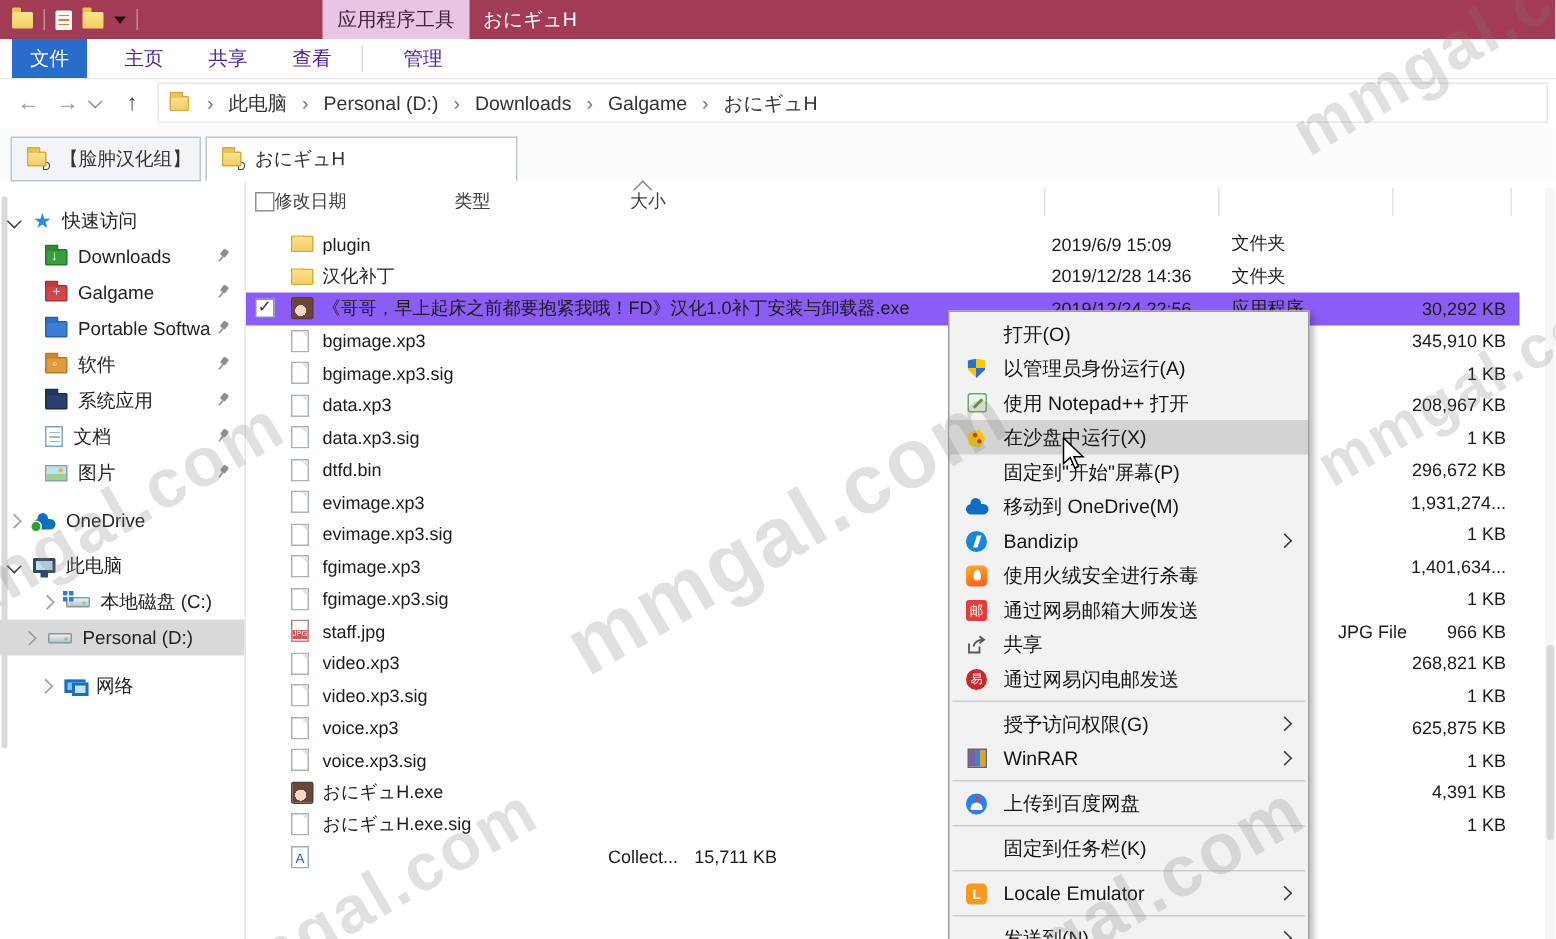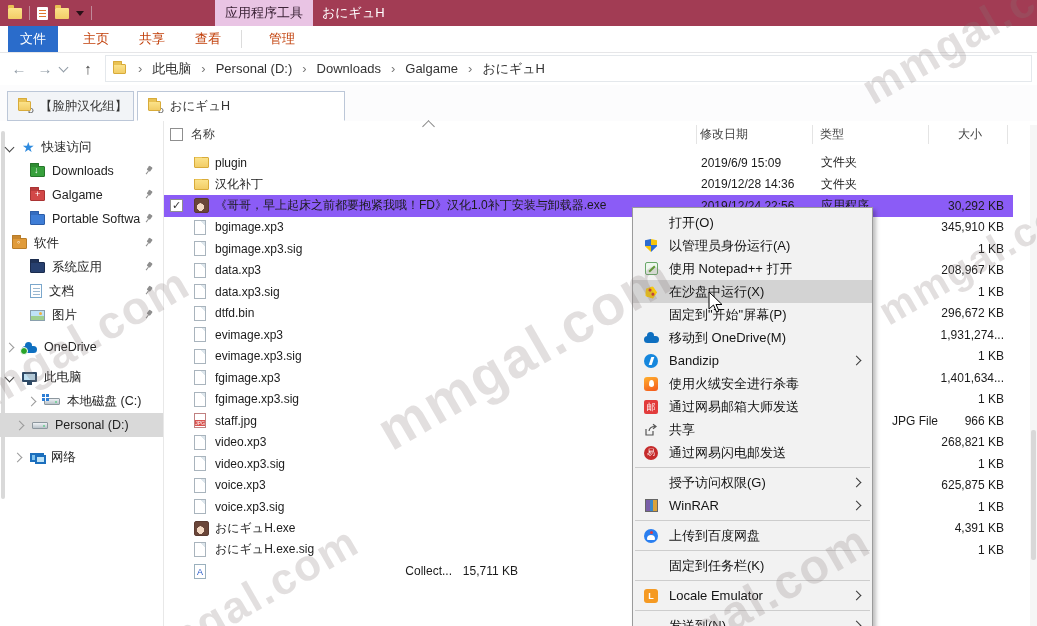--- a/index.html
+++ b/index.html
@@ -15,21 +15,21 @@
   .qdoc::after{content:"";position:absolute;left:2px;top:3px;width:7px;height:7px;
     background:repeating-linear-gradient(#e07830 0 1px,transparent 1px 3px)}
   .qcaret{width:0;height:0;border-left:4px solid transparent;border-right:4px solid transparent;border-top:5px solid #2a1118}
   .ctx-tool{position:absolute;left:215px;top:0;width:98px;height:26px;background:#e9c4e4;color:#3d2438;
     font-size:13px;line-height:26px;text-align:center;z-index:6}
   .win-title{position:absolute;left:322px;top:0;height:26px;line-height:26px;color:#fff;font-size:13px;z-index:6}
   
   .ribbonrow{position:absolute;top:26px;left:0;width:100%;height:26px;background:#fff;
     border-bottom:1px solid #e6e6e8;display:flex;align-items:center;z-index:5}
   .file-btn{width:50px;margin-left:8px;height:26px;line-height:26px;background:#2a6ccb;color:#fff;text-align:center;font-size:13px}
-  .rtab{font-size:13px;color:#c2410c;padding:0 15px;line-height:26px}
+  .rtab{font-size:13px;color:#4c1d95;padding:0 15px;line-height:26px}
   .rdiv{width:1px;height:18px;background:#dcdcdc;margin:0 5px}
   
   .addressrow{position:absolute;top:53px;left:0;width:100%;height:31px;background:#fff;display:flex;align-items:center;z-index:5}
   .nav-ic{font-size:15px;width:26px;text-align:center;color:#8f9aa4}
   .nav-ic.up{color:#4a4a4a}
   .navchev{width:6px;height:6px;border-right:1.3px solid #8f9aa4;border-bottom:1.3px solid #8f9aa4;
     transform:rotate(45deg);margin:0 8px 3px 2px}
   .addressbox{margin-left:4px;margin-right:5px;height:25px;flex:1;border:1px solid #e4e8ec;
     display:flex;align-items:center;padding-left:7px}
   .crumb{font-size:13px;color:#333;padding:0 2px;white-space:nowrap}
@@ -52,21 +52,21 @@
   .chev.dim{border-color:#9a9a9a}
   .pin{margin-left:auto;margin-right:10px;width:9px;height:10px;position:relative;transform:rotate(38deg);flex:none}
   .pin::before{content:"";position:absolute;top:0;left:2px;width:4px;height:5px;background:#8e8e8e;border-radius:1px}
   .pin::after{content:"";position:absolute;top:5px;left:3.5px;width:1px;height:4px;background:#8e8e8e}
   .lsb{position:absolute;left:1px;top:10px;width:4px;height:368px;background:#d9d9d9;border-radius:2px}
   
   .filearea{position:absolute;top:121px;left:164px;right:0;bottom:0;background:#fff;z-index:3}
   .fl-header{display:flex;align-items:center;height:26px;padding-left:6px;font-size:12px;color:#3f3f3f}
   .h-name{width:509px;margin-left:8px}
   .h-date{width:120px}.h-type{width:117px}
-  .h-size{width:66px;text-align:center}
+  .h-size{width:66px;text-align:left}
   .colsep{position:absolute;top:4px;width:1px;height:19px;background:#e4e4e4}
   .frow{display:flex;align-items:center;height:21.5px;padding-left:6px;margin-right:24px}
   .frow.sel{background:#8b5cf6}
   .fcell{flex:none;overflow:hidden;white-space:nowrap;font-size:12px;color:#1b1b1b}
   .c-check{width:24px;display:flex;align-items:center}
   .c-icon{width:21px;display:flex;align-items:center}
   .c-name{width:486px}.c-date{width:120px}.c-type{width:117px}
   .c-size{width:66px;text-align:right}
   .cb{width:13px;height:13px;border:1px solid #8f8f8f;background:#fff;box-sizing:border-box;
     font-size:11px;line-height:10px;color:#333;text-align:center}
@@ -236,21 +236,21 @@
     <div class="srow" style="padding-left: 30px;">
       <span class="ic fold red"></span>
       <span class="lbl">Galgame</span>
       <span class="pin"></span>
     </div>
     <div class="srow" style="padding-left: 30px;">
       <span class="ic fold blue"></span>
       <span class="lbl">Portable Softwa</span>
       <span class="pin"></span>
     </div>
-    <div class="srow" style="padding-left: 12px;">
+    <div class="srow" style="padding-left: 30px;">
       <span class="ic fold orange"></span>
       <span class="lbl">软件</span>
       <span class="pin"></span>
     </div>
     <div class="srow" style="padding-left: 30px;">
       <span class="ic fold navy"></span>
       <span class="lbl">系统应用</span>
       <span class="pin"></span>
     </div>
     <div class="srow" style="padding-left: 30px;">
@@ -276,31 +276,30 @@
     <div class="srow" style="padding-left: 28px;">
       <span class="chev right dim"></span>
       <span class="ic drv win"></span>
       <span class="lbl">本地磁盘 (C:)</span>
     </div>
     <div class="srow sel" style="padding-left: 16px;">
       <span class="chev right dim"></span>
       <span class="ic drv"></span>
       <span class="lbl">Personal (D:)</span>
     </div>
-    <div class="srow" style="padding-left: 14px; margin-top: 8px;">
+    <div class="srow" style="padding-left: 2px; margin-top: 8px; margin-left: 25px;">
       <span class="chev right dim"></span>
       <span class="ic net"></span>
       <span class="lbl">网络</span>
     </div>
   </div>
 
 <div class="filearea">
   <div class="fl-header">
     <span class="cb"></span>
-    <span class="h-name">名称</span>
     <span class="h-date">修改日期</span>
     <span class="h-type">类型</span>
     <span class="h-size">大小</span>
   </div>
   <div class="colsep" style="left:532px"></div>
   <div class="colsep" style="left:648px"></div>
   <div class="colsep" style="left:764px"></div>
   <div class="colsep" style="left:843px"></div>
   <div id="rows" style="margin-top:5px">
       <div class="frow">

